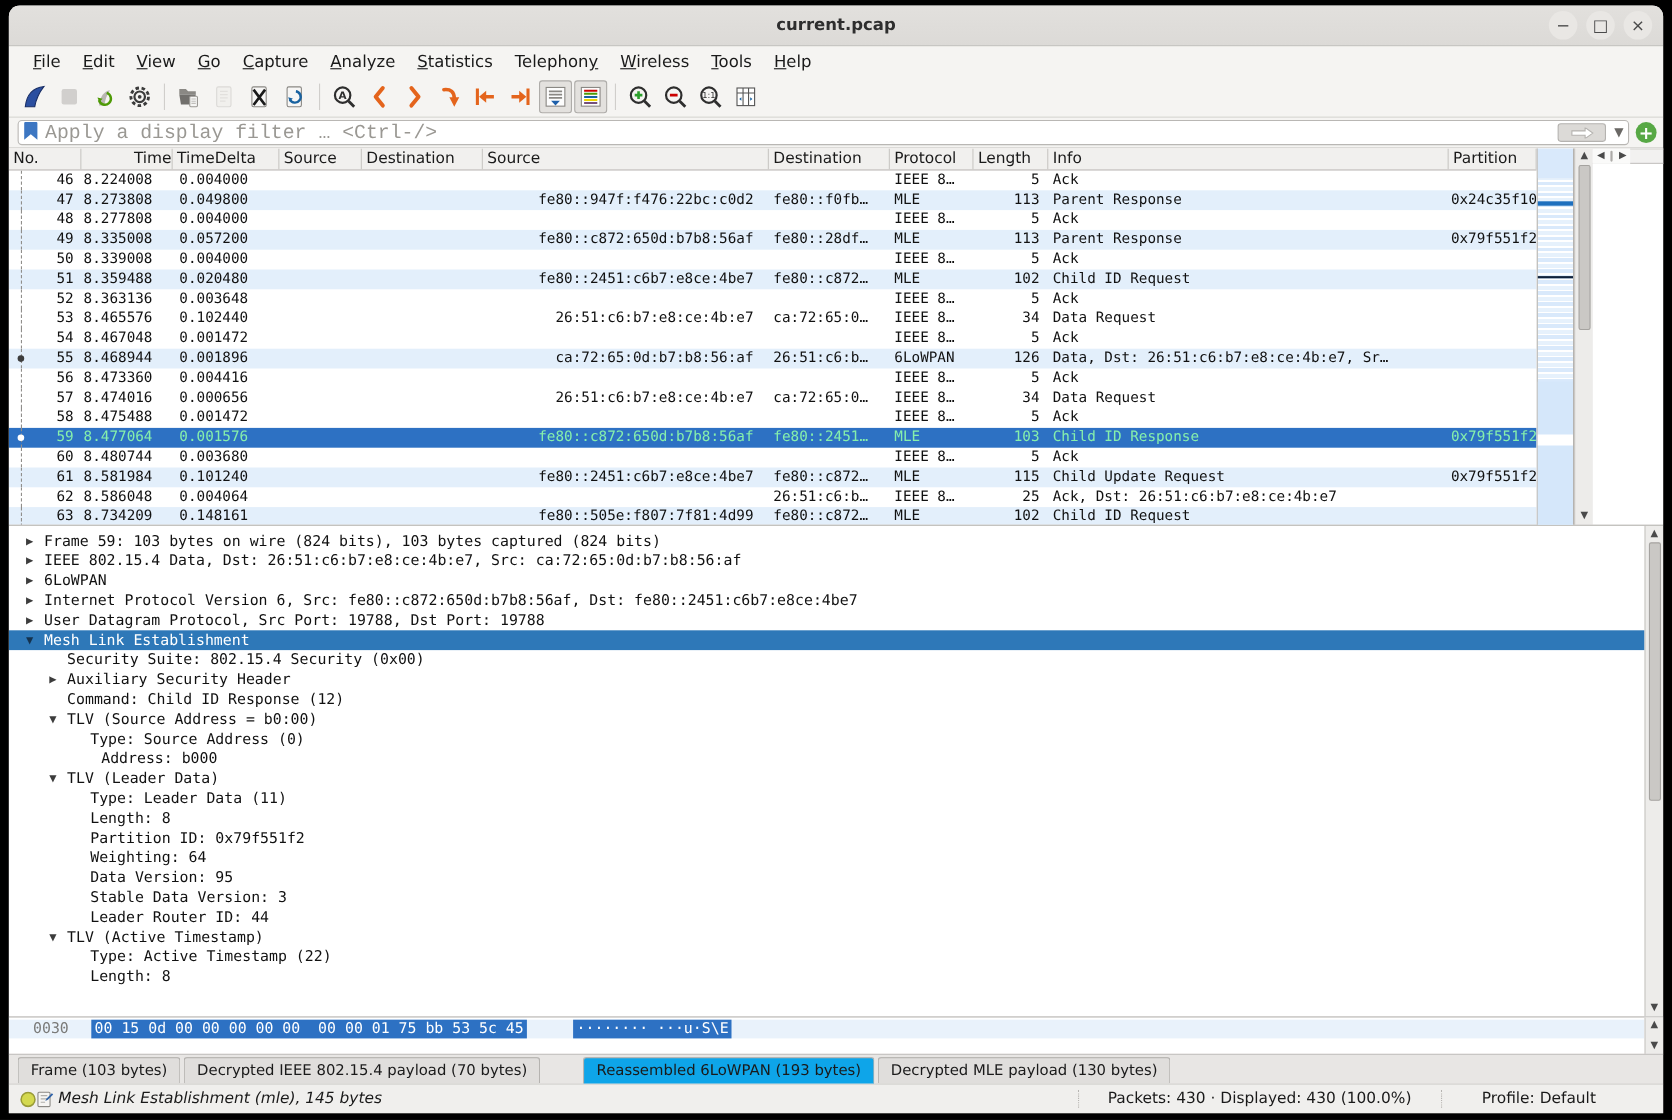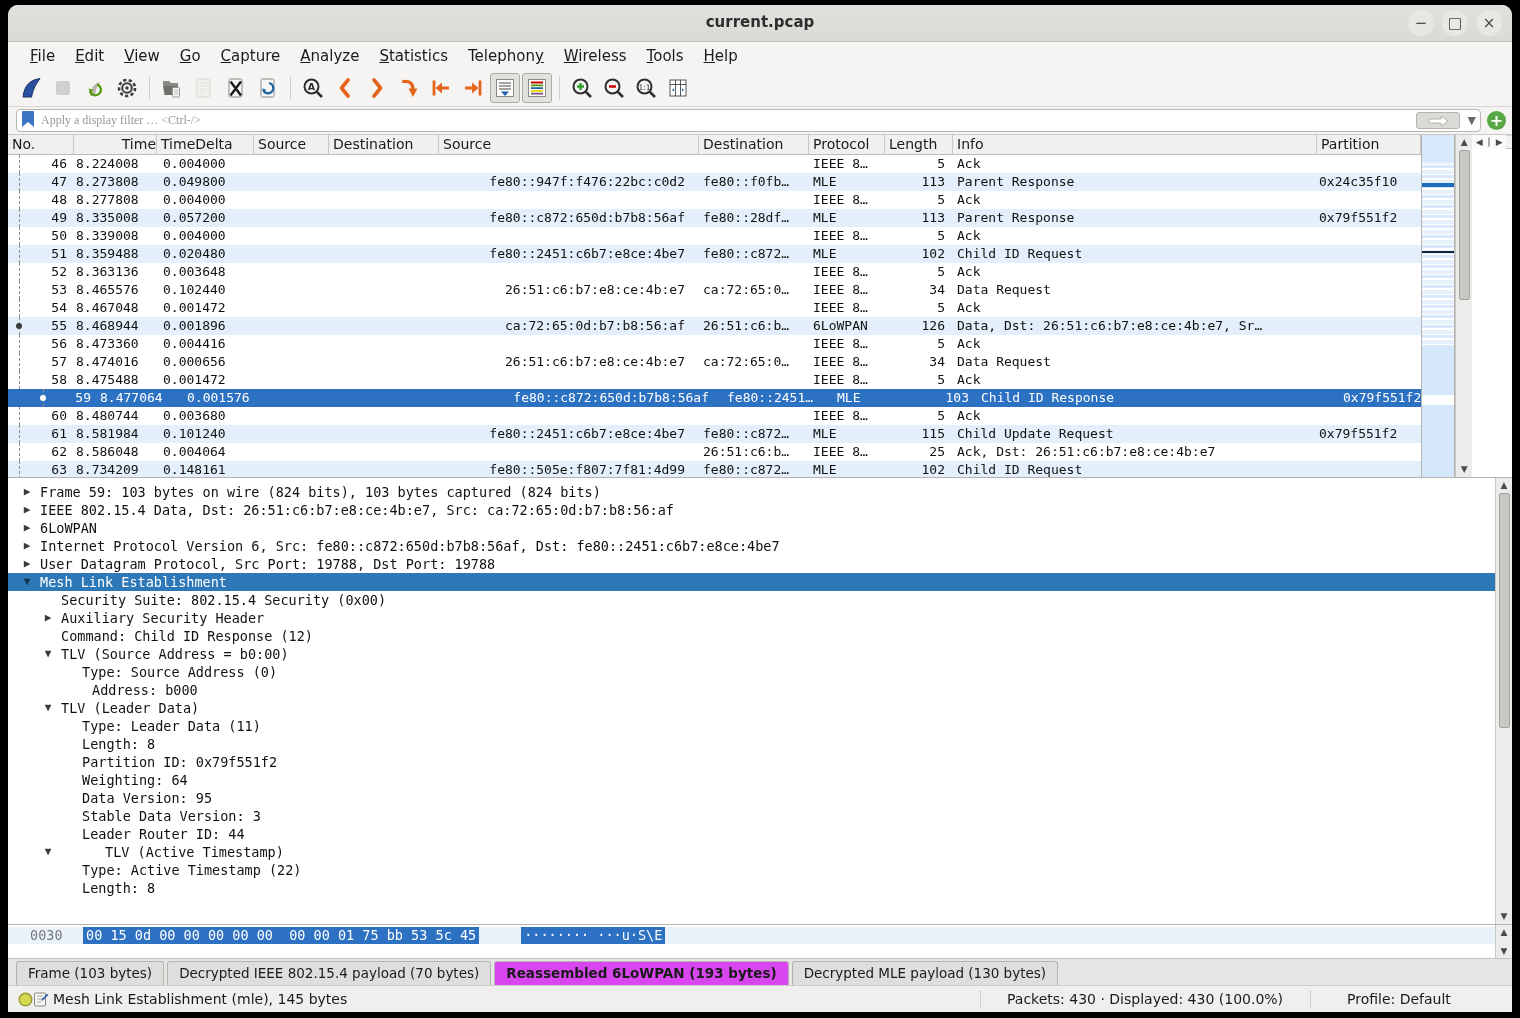--- a/index.html
+++ b/index.html
@@ -23,36 +23,36 @@
   #toolbar { height:36px; background:#f5f4f2; display:flex; align-items:center; padding-left:8px; gap:2px; flex:none; }
   .tbtn { width:30px; height:30px; display:flex; align-items:center; justify-content:center; border:1px solid transparent; border-radius:3px; }
   .tbtn svg { width:24px; height:24px; }
   .tbtn.disabled { opacity:.4; }
   .tbtn.active { background:#e3e1de; border:1px solid #aeaca9; }
   .tsep { width:1px; height:24px; background:#d0cecb; margin:0 5px; }
 
   
   #filterbar { height:29px; background:#f5f4f2; border-top:1px solid #d8d6d3; border-bottom:1px solid #cbc9c6; display:flex; align-items:center; padding:0 6px 0 8px; gap:6px; flex:none; }
   #filterbox { flex:1; height:23px; background:#fff; border:1px solid #b9b7b4; border-radius:4px; display:flex; align-items:center; padding:0 4px; gap:6px; }
-  #filter-input { flex:1; border:none; outline:none; font-size:12px; color:#333; background:transparent; font-family:Liberation Serif, serif; }
+  #filter-input { flex:1; border:none; outline:none; font-size:18px; color:#333; background:transparent; font-family:Liberation Mono, monospace; }
   #filter-input::placeholder { color:#9a9893; }
   .apply-btn { width:44px; height:17px; background:#dcdad7; border:1px solid #b5b3b0; border-radius:3px; display:flex; align-items:center; justify-content:center; }
   .caret { color:#6a6865; font-size:11px; margin-left:2px; }
   .plus-btn { width:19px; height:19px; border-radius:50%; background:#57a845; color:#fff; font-size:16px; font-weight:bold; display:flex; align-items:center; justify-content:center; line-height:1; }
 
   
   #packet-area { flex:none; display:flex; flex-direction:row; background:#fff; }
   #list-row { display:flex; height:342px; }
   #list-main { flex:1; overflow:hidden; display:flex; flex-direction:column; }
   #cols-header { height:20px; background:#f1f0ee; border-bottom:1px solid #bebcb9; display:flex; font-size:14px; color:#1a1a1a; flex:none; }
   .hcell { border-right:1px solid #c9c7c4; padding:1px 0 0 4px; white-space:nowrap; overflow:hidden; }
   #rows { flex:1; overflow:hidden; font-family:"DejaVu Sans Mono","Liberation Mono",monospace; font-size:13px; }
   .prow { display:flex; height:18px; line-height:18px; white-space:nowrap; color:#111; }
   .prow.bgb { background:#e3effb; }
-  .prow.sel { background:#2d71c3; color:#ffffff;padding-left:24px; }
+  .prow.sel { background:#2d71c3; color:#86efac; }
   .pc { overflow:hidden; flex:none; }
   .c-no   { width:66px;  text-align:right; padding-right:7px; position:relative; }
   .c-time { width:83px;  padding-left:2px; }
   .c-delta{ width:97px;  padding-left:6px; }
   .c-s15  { width:75px; }
   .c-d15  { width:110px; }
   .c-src  { width:260px; text-align:right; padding-right:14px; }
   .c-dst  { width:110px; padding-left:4px; }
   .c-proto{ width:76px;  padding-left:4px; }
   .c-len  { width:68px;  text-align:right; padding-right:8px; }
@@ -90,25 +90,25 @@
   #hex-row { height:34px; flex:none; display:flex; border-top:1px solid #b5b3b0; background:#fff; }
   #hexpane { flex:1; overflow:hidden; font-family:"DejaVu Sans Mono","Liberation Mono",monospace; font-size:13.5px; }
   #hexline { height:17px; line-height:17px; background:#e9f2fb; white-space:nowrap; display:flex; margin-top:2px; }
   #hex-offset { color:#7a7a78; padding-left:22px; width:75px; flex:none; }
   .hexsel { background:#2d71c3; color:#fff; padding:0 3px; }
   .ascii-block { margin-left:42px; }
 
   
   #bytetabs { height:27px; flex:none; background:#e8e6e4; border-top:1px solid #c5c3c0; display:flex; align-items:flex-end; padding:0 0 0 8px; gap:3px; font-size:13.5px; color:#1a1a1a; }
   .btab { border:1px solid #b5b3b0; border-bottom:none; border-radius:3px 3px 0 0; background:#e0dedc; padding:3px 11px 4px 11px; white-space:nowrap; }
-  .btab.active { background:#d946ef; font-weight:bold; position:relative; }
+  .btab.active { background:#0ea5e9; font-weight:normal; position:relative;margin-left:36px; }
 
   
   #statusbar { height:27px; flex:none; background:#f0efed; border-top:1px solid #cfcdca; display:flex; align-items:center; font-size:14px; color:#1a1a1a; padding:0 12px 0 10px; }
-  #sb-left { flex:1; display:flex; align-items:flex-end; gap:0; }
+  #sb-left { flex:1; display:flex; align-items:flex-end; gap:0;font-style:italic; }
   #sb-center { border-left:1px dotted #b5b3b0; padding-left:26px; width:330px; flex:none; }
   #sb-right { border-left:1px dotted #b5b3b0; padding-left:36px; width:190px; flex:none; }
   .sb-icon svg { display:block; }
 </style>
 </head>
 <body>
 
 <div id="frame">
   <div id="window">
 
@@ -585,21 +585,21 @@
           <div class="dline"><span style="padding-left: 74px;">Type: Source Address (0)</span></div>
           <div class="dline"><span style="padding-left: 74px; margin-left: 10px;">Address: b000</span></div>
           <div class="dline"><span class="darr" style="left: 33px;">▼</span><span style="padding-left: 53px;">TLV (Leader Data)</span></div>
           <div class="dline"><span style="padding-left: 74px;">Type: Leader Data (11)</span></div>
           <div class="dline"><span style="padding-left: 74px;">Length: 8</span></div>
           <div class="dline"><span style="padding-left: 74px;">Partition ID: 0x79f551f2</span></div>
           <div class="dline"><span style="padding-left: 74px;">Weighting: 64</span></div>
           <div class="dline"><span style="padding-left: 74px;">Data Version: 95</span></div>
           <div class="dline"><span style="padding-left: 74px;">Stable Data Version: 3</span></div>
           <div class="dline"><span style="padding-left: 74px;">Leader Router ID: 44</span></div>
-          <div class="dline"><span class="darr" style="left: 33px;">▼</span><span style="padding-left: 53px; margin-left: 44px;">TLV (Active Timestamp)</span></div>
+          <div class="dline"><span class="darr" style="left: 33px;">▼</span><span style="padding-left: 53px;">TLV (Active Timestamp)</span></div>
           <div class="dline"><span style="padding-left: 74px;">Type: Active Timestamp (22)</span></div>
           <div class="dline"><span style="padding-left: 74px;">Length: 8</span></div>
         </div>
       <div class="vscroll">
         <div class="sarrow">▲</div>
         <div class="vthumb" style="height:235px;"></div>
         <div style="flex:1"></div>
         <div class="sarrow">▼</div>
       </div>
     </div>

